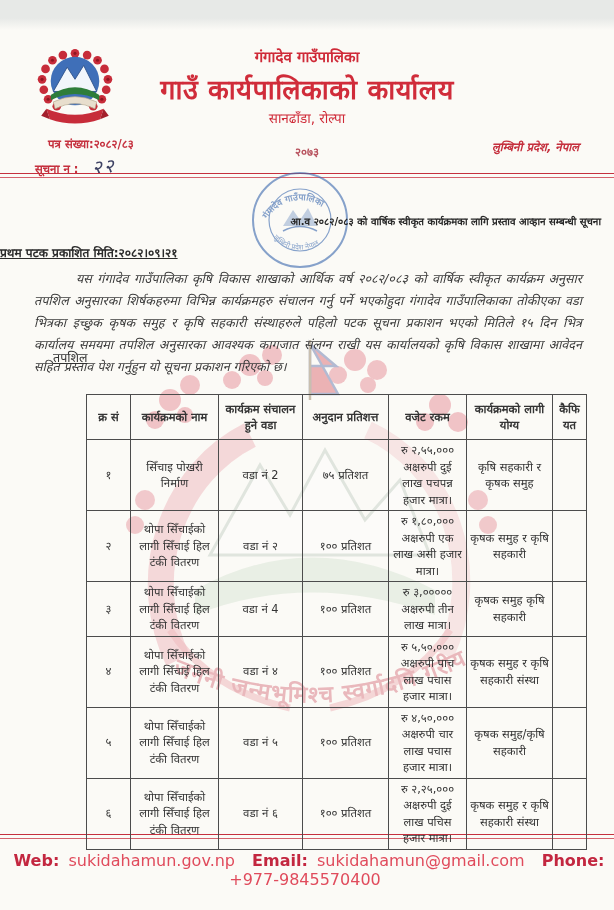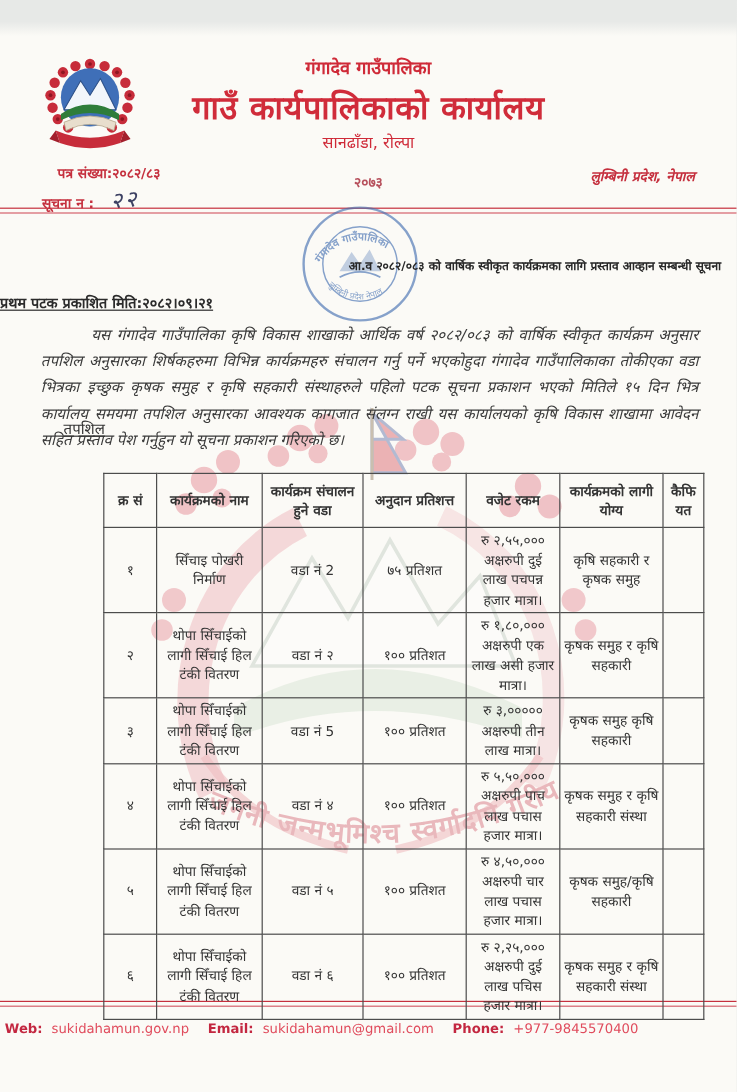--- a/index.html
+++ b/index.html
@@ -54,22 +54,22 @@
     text-align:center;vertical-align:middle;padding:2px 3px;line-height:16.5px;
     overflow:hidden;word-wrap:break-word;}
   table.program th{font-weight:bold;height:40px;}
   table.program col.c0{width:44px;} table.program col.c1{width:88px;}
   table.program col.c2{width:84px;} table.program col.c3{width:86px;}
   table.program col.c4{width:78px;} table.program col.c5{width:86px;}
   table.program col.c6{width:34px;}
   table.program tbody tr{height:66px;}
   table.program tbody tr:nth-child(3){height:52px;}
   
-  .footer{position:absolute;left:0;right:0;top:851px;
-    font-size:11px;color:#e04b5c;}
+  .footer{position:absolute;left:0;right:0;top:851px;text-align:center;
+    font-size:16px;color:#e04b5c;}
   .footer b{color:#c32740;font-weight:bold;}
   .footer span{margin:0 4px;}
 </style>
 </head>
 <body>
 
 <div class="page">
 
   <svg class="watermark" viewBox="0 0 420 460">
     <g>
@@ -243,21 +243,21 @@
           <td>थोपा सिँचाईको लागी सिँचाई हिल टंकी वितरण</td>
           <td>वडा नं २</td>
           <td>१०० प्रतिशत</td>
           <td>रु १,८०,००० अक्षरुपी एक लाख असी हजार मात्रा।</td>
           <td>कृषक समुह र कृषि सहकारी</td>
           <td></td>
         </tr>
         <tr>
           <td>३</td>
           <td>थोपा सिँचाईको लागी सिँचाई हिल टंकी वितरण</td>
-          <td>वडा नं 5</td>
+          <td>वडा नं 4</td>
           <td>१०० प्रतिशत</td>
           <td>रु ३,००००० अक्षरुपी तीन लाख मात्रा।</td>
           <td>कृषक समुह कृषि सहकारी</td>
           <td></td>
         </tr>
         <tr>
           <td>४</td>
           <td>थोपा सिँचाईको लागी सिँचाई हिल टंकी वितरण</td>
           <td>वडा नं ४</td>
           <td>१०० प्रतिशत</td>

